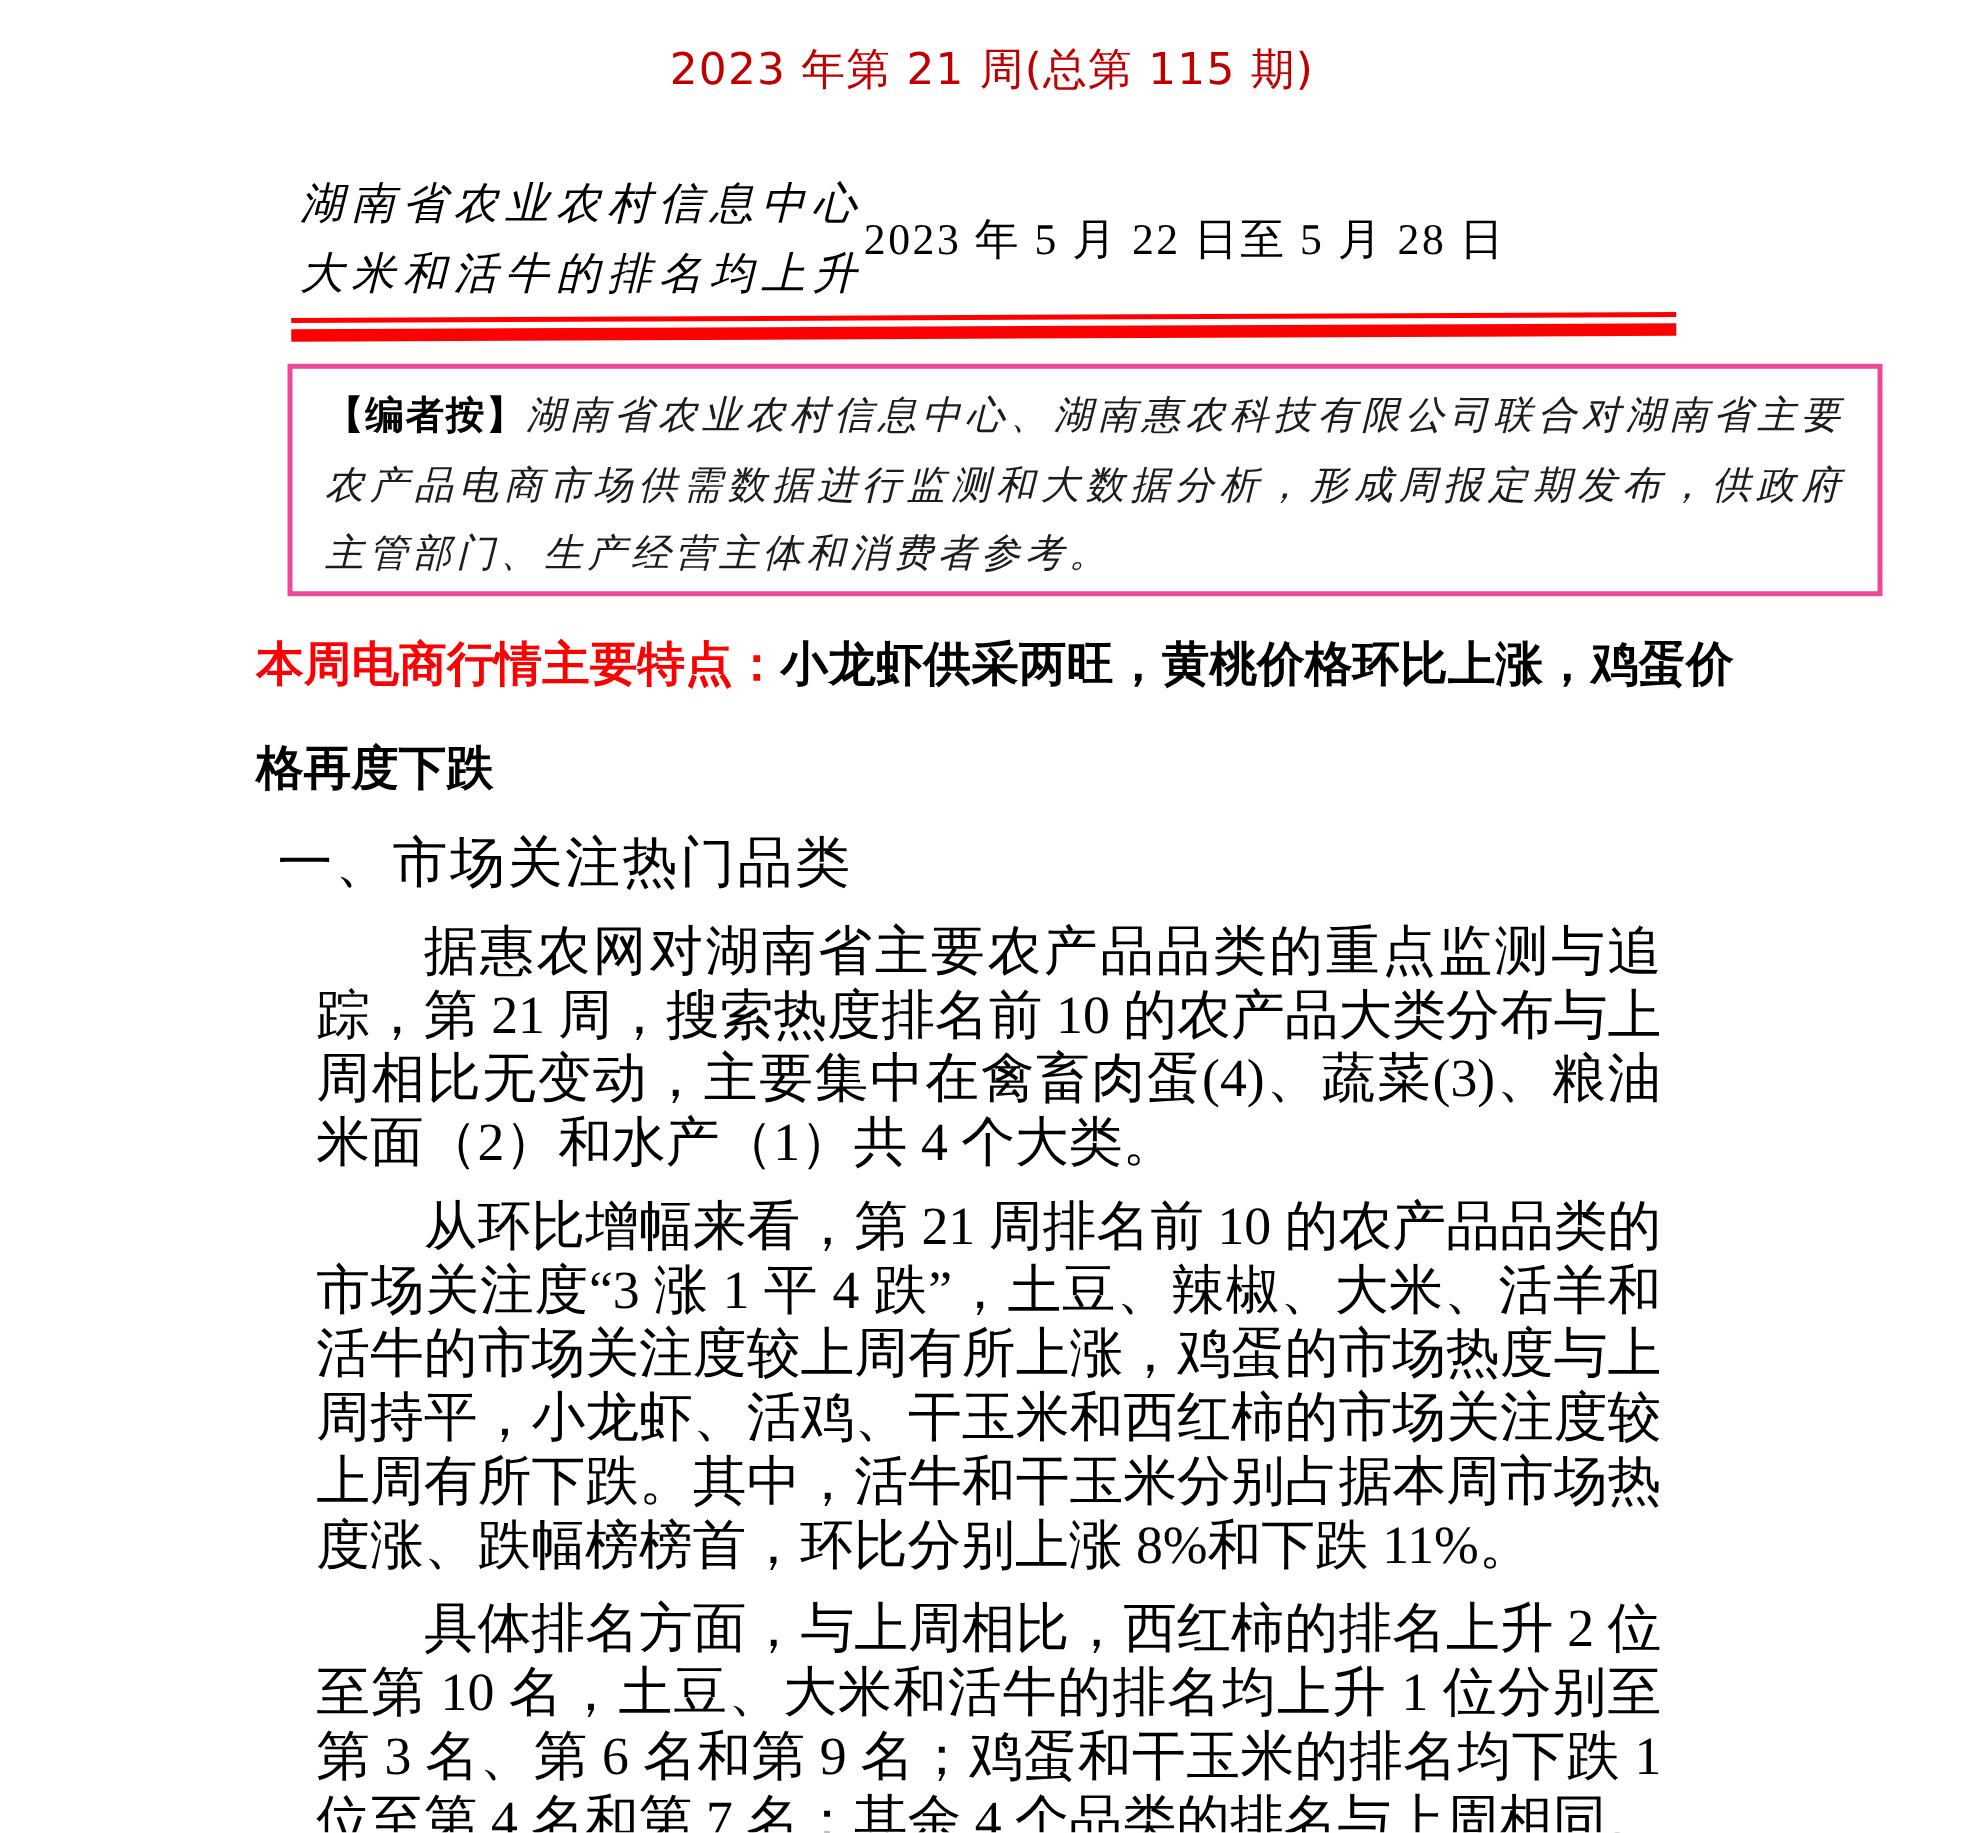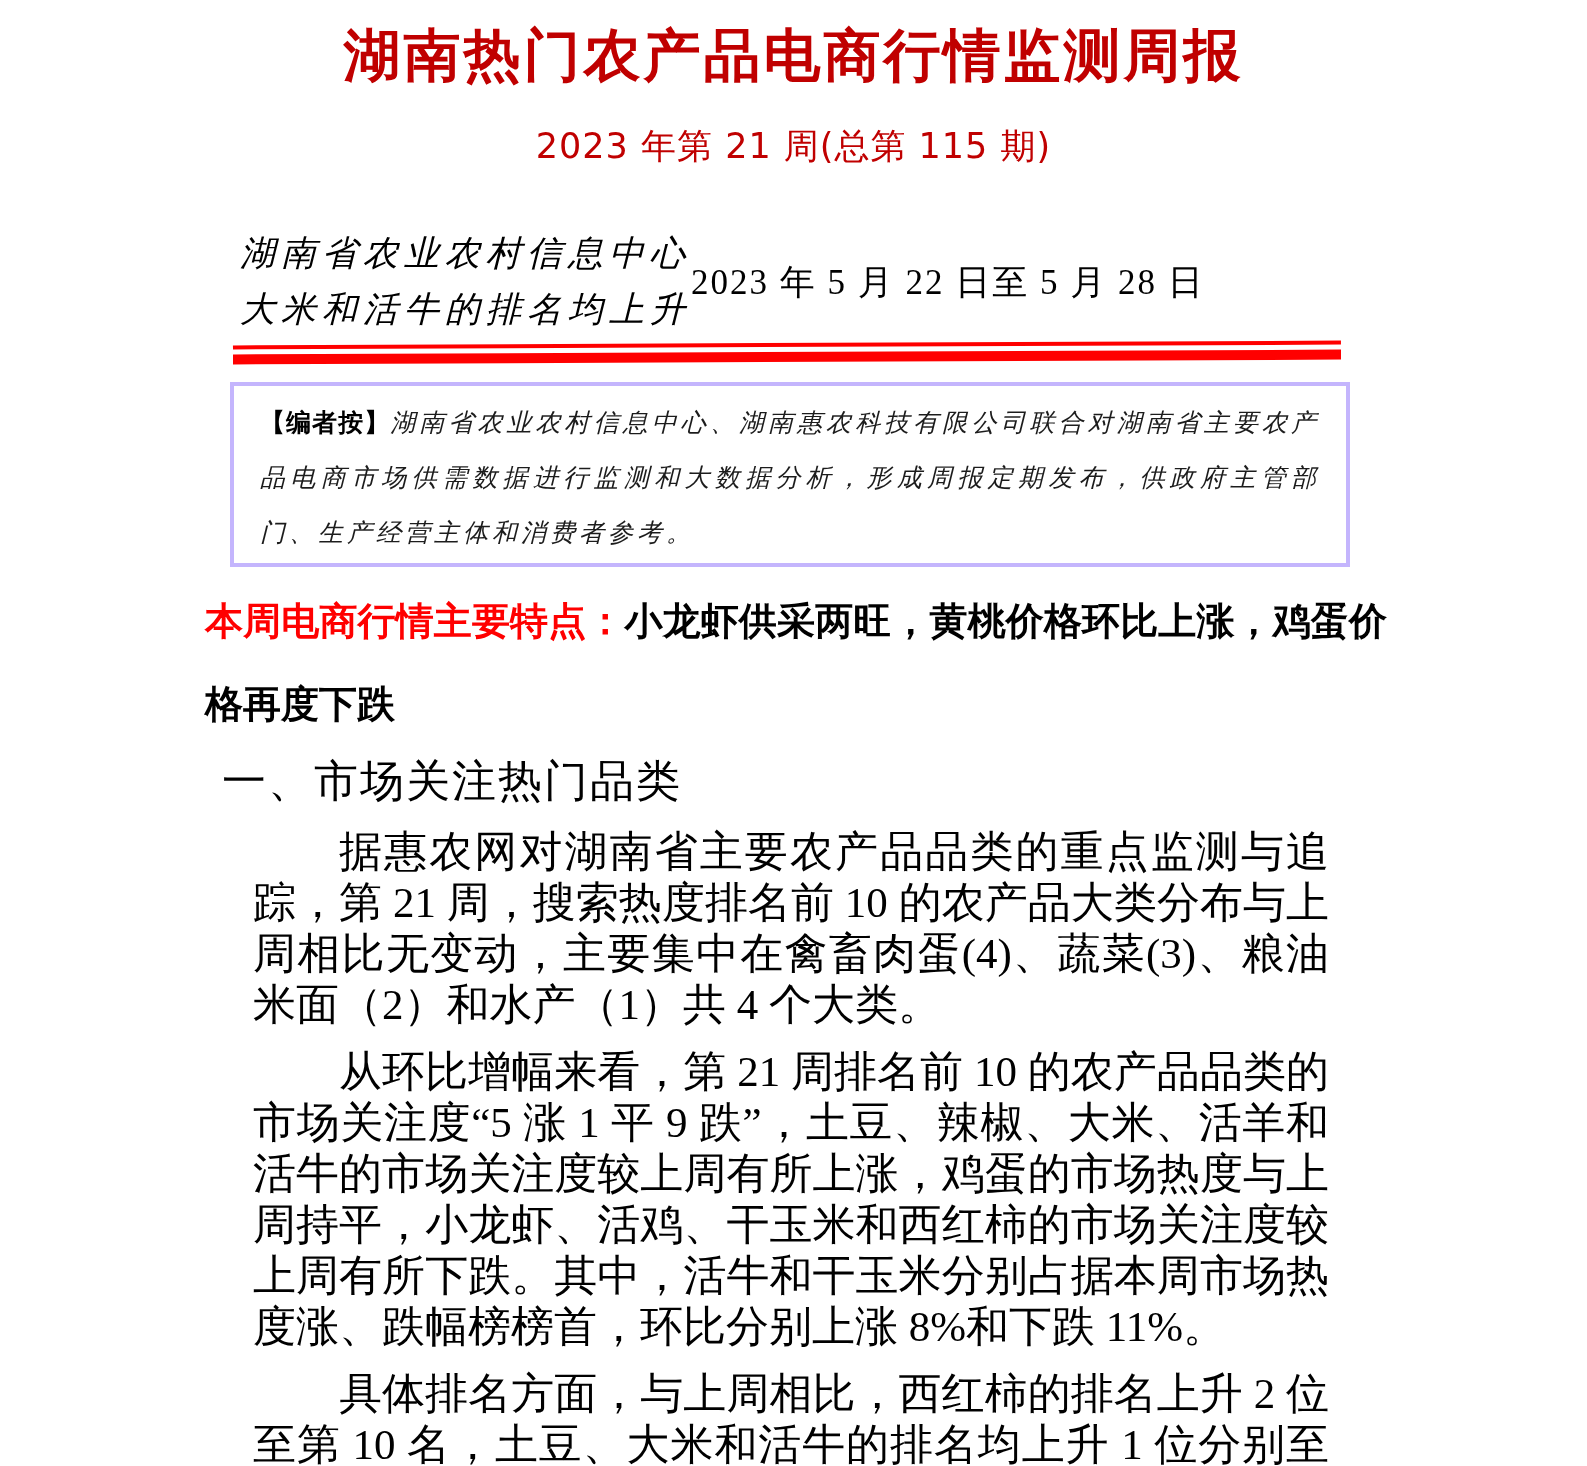--- a/index.html
+++ b/index.html
@@ -55,24 +55,24 @@
   .red-rule{
     margin:5px 0 0 233px;
     width:1108px;
     transform:rotate(-0.25deg);
   }
   .rule-thin{height:4px;background:var(--accent-red);}
   .rule-thick{height:10px;background:var(--accent-red);margin-top:5px;}
   .editor-box{
     box-sizing:border-box;
     margin:20px 0 0 230px;
-    width:1120px;
-    border:4px solid #c4b5fd;
+    width:1276px;
+    border:4px solid #ec4899;
     padding:9px 26px 3px 26px;
-    font-size:25px;
+    font-size:31px;
     line-height:55px;
     text-align:justify;
   }
   .ed-label{
     font-family:"DejaVu Sans","Liberation Sans",sans-serif;
     font-weight:bold;
     letter-spacing:1px;
   }
   .ed-text{
     font-style:italic;
@@ -104,21 +104,20 @@
     line-height:51px;
     text-align:justify;
     text-indent:2em;
   }
 </style>
 </head>
 <body>
 
 <div class="page">
 
-  <h1 class="doc-title">湖南热门农产品电商行情监测周报</h1>
 
   <div class="doc-issue">2023 年第 21 周(总第 115 期)</div>
 
   <div class="org-date-row">
     <div class="org-lines">
       <div>湖南省农业农村信息中心</div>
       <div>大米和活牛的排名均上升</div>
     </div>
     <div class="date-range">2023 年 5 月 22 日至 5 月 28 日</div>
   </div>
@@ -129,17 +128,17 @@
   </div>
 
   <div class="editor-box"><span class="ed-label">【编者按】</span><span class="ed-text">湖南省农业农村信息中心、湖南惠农科技有限公司联合对湖南省主要农产品电商市场供需数据进行监测和大数据分析，形成周报定期发布，供政府主管部门、生产经营主体和消费者参考。</span></div>
 
   <p class="highlight"><span class="hl-label">本周电商行情主要特点：</span><span class="hl-text">小龙虾供采两旺，黄桃价格环比上涨，鸡蛋价格再度下跌</span></p>
 
   <h2 class="sec-heading">一、市场关注热门品类</h2>
 
   <div class="body-text">
     <p class="body-para">据惠农网对湖南省主要农产品品类的重点监测与追踪，第 21 周，搜索热度排名前 10 的农产品大类分布与上周相比无变动，主要集中在禽畜肉蛋(4)、蔬菜(3)、粮油米面（2）和水产（1）共 4 个大类。</p>
-    <p class="body-para">从环比增幅来看，第 21 周排名前 10 的农产品品类的市场关注度“5 涨 1 平 9 跌”，土豆、辣椒、大米、活羊和活牛的市场关注度较上周有所上涨，鸡蛋的市场热度与上周持平，小龙虾、活鸡、干玉米和西红柿的市场关注度较上周有所下跌。其中，活牛和干玉米分别占据本周市场热度涨、跌幅榜榜首，环比分别上涨 8%和下跌 11%。</p>
+    <p class="body-para">从环比增幅来看，第 21 周排名前 10 的农产品品类的市场关注度“3 涨 1 平 4 跌”，土豆、辣椒、大米、活羊和活牛的市场关注度较上周有所上涨，鸡蛋的市场热度与上周持平，小龙虾、活鸡、干玉米和西红柿的市场关注度较上周有所下跌。其中，活牛和干玉米分别占据本周市场热度涨、跌幅榜榜首，环比分别上涨 8%和下跌 11%。</p>
     <p class="body-para">具体排名方面，与上周相比，西红柿的排名上升 2 位至第 10 名，土豆、大米和活牛的排名均上升 1 位分别至第 3 名、第 6 名和第 9 名；鸡蛋和干玉米的排名均下跌 1 位至第 4 名和第 7 名；其余 4 个品类的排名与上周相同。</p>
   </div>
 
 </div>
 
 </body></html>

